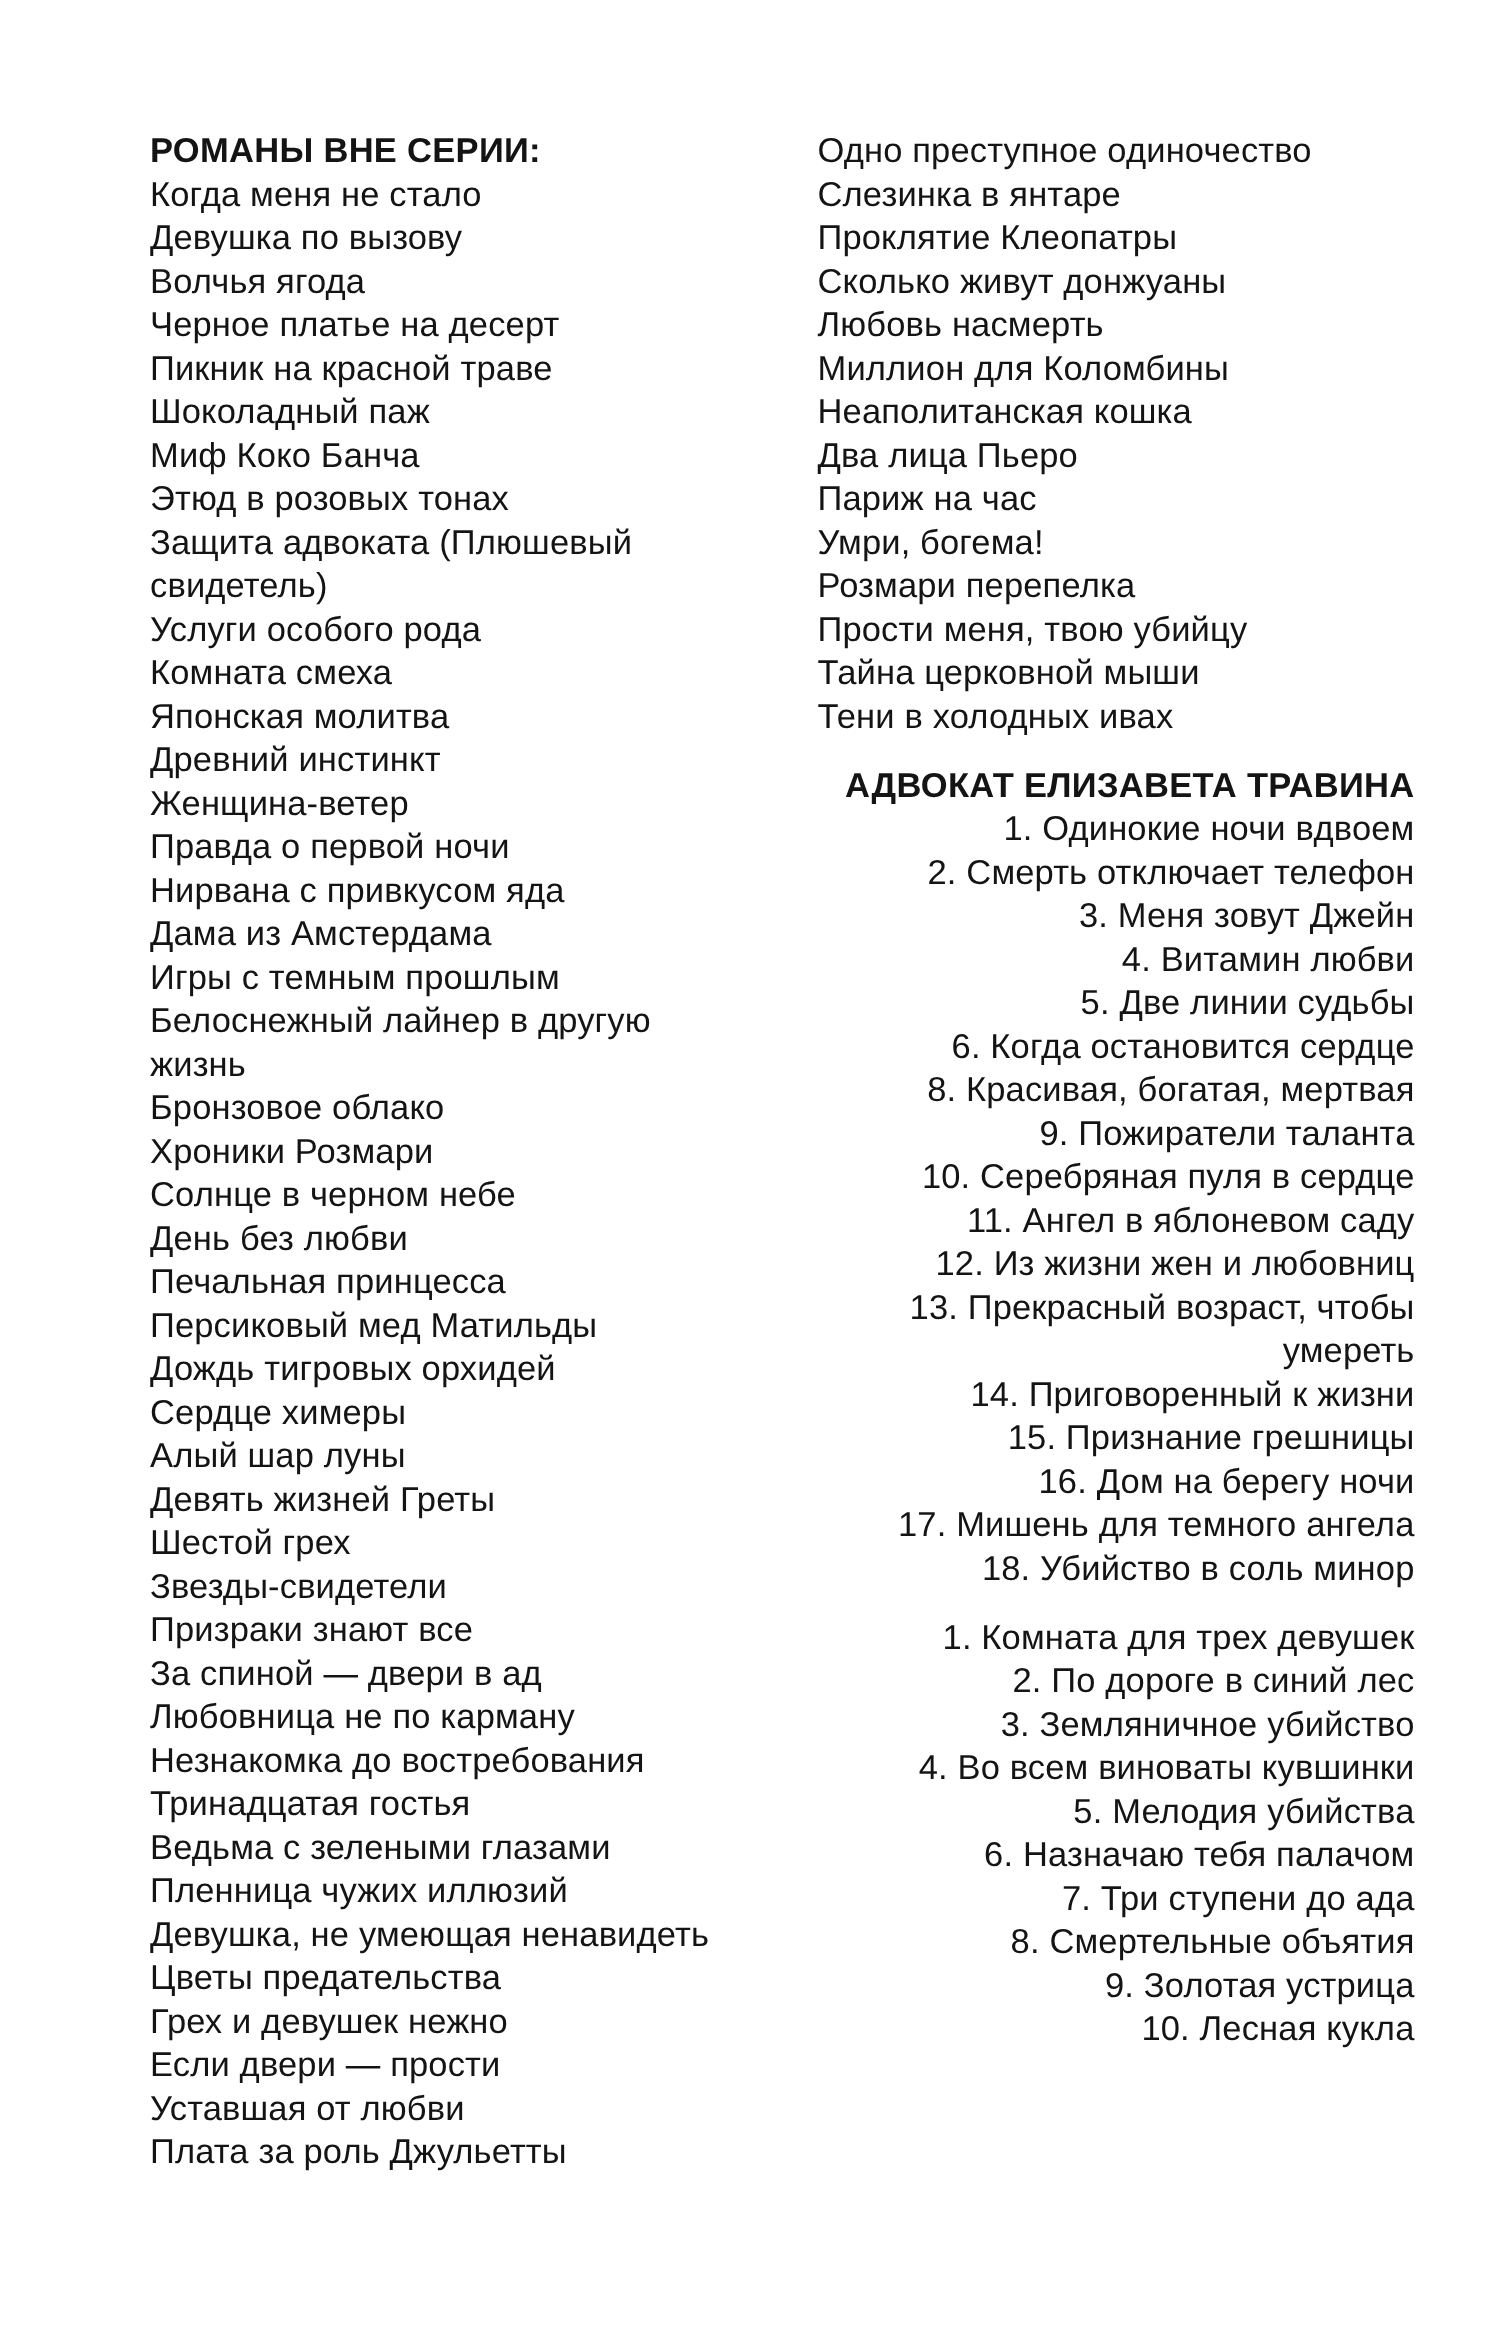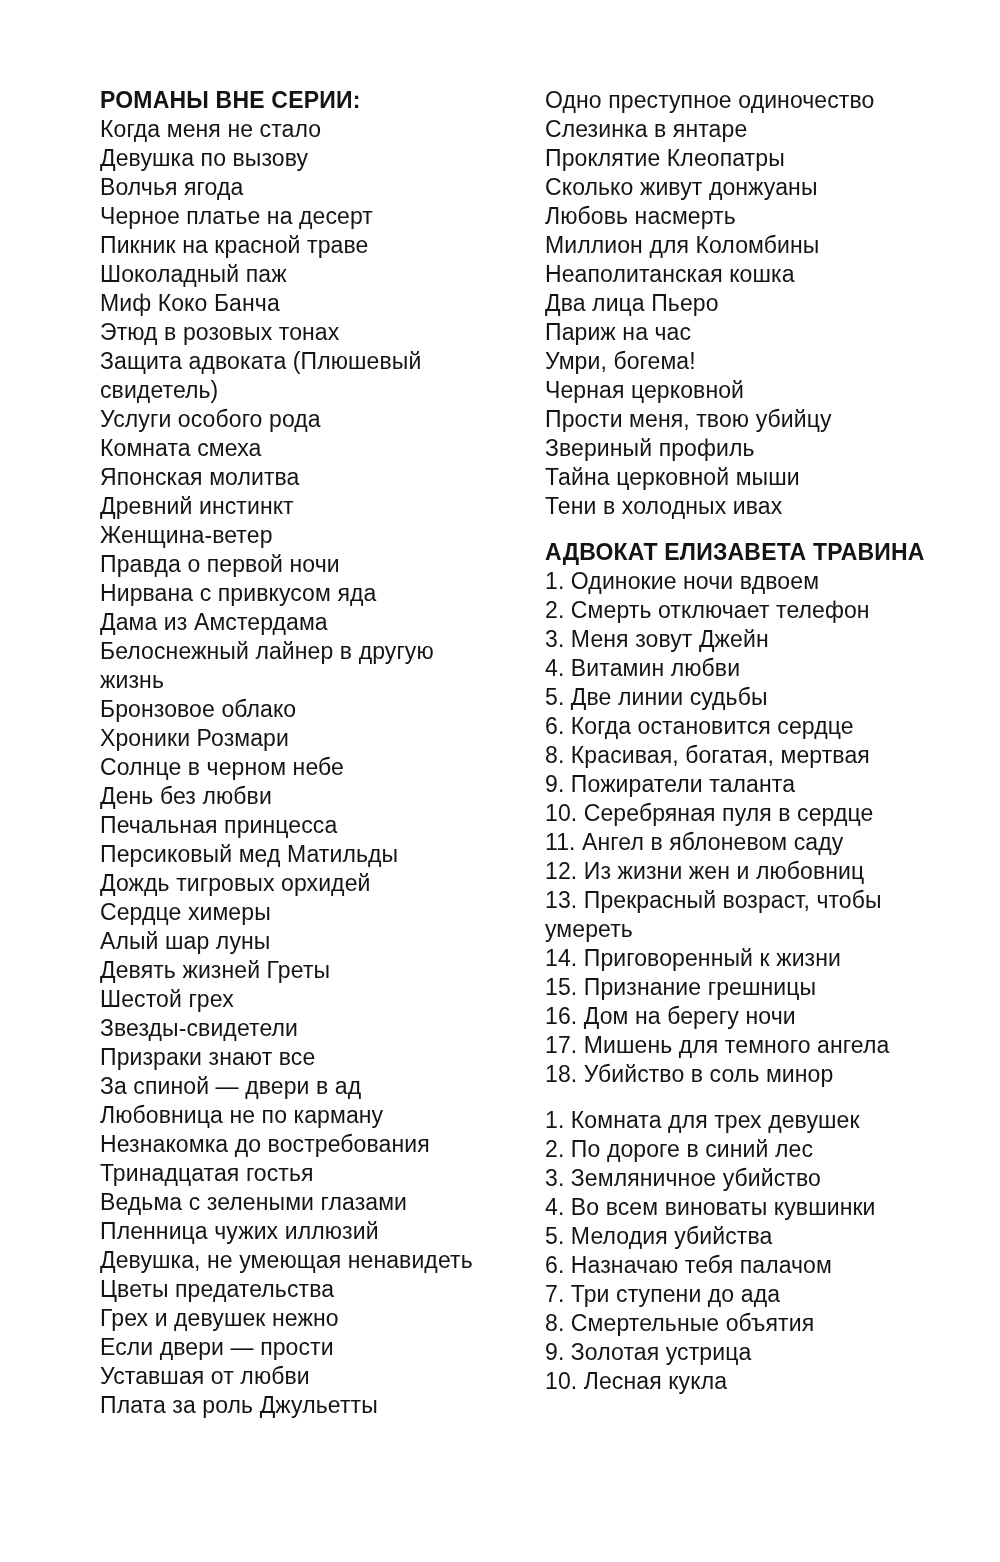--- a/index.html
+++ b/index.html
@@ -21,20 +21,21 @@
     gap: 67px;
   }
   .col {
     display: flex;
     flex-direction: column;
   }
   .col-left  { width: 378px; }
   .col-right { width: 398px; }
   .block + .block {
     margin-top: 17px;
+    text-align: right;
   }
   .section-header {
     font-weight: bold;
     font-size: 23px;
     line-height: 29px;
     letter-spacing: 0.2px;
   }
   .item {
     font-size: 23px;
     line-height: 29px;
@@ -58,20 +59,21 @@
         <div class="item">Этюд в розовых тонах</div>
         <div class="item">Защита адвоката (Плюшевый свидетель)</div>
         <div class="item">Услуги особого рода</div>
         <div class="item">Комната смеха</div>
         <div class="item">Японская молитва</div>
         <div class="item">Древний инстинкт</div>
         <div class="item">Женщина-ветер</div>
         <div class="item">Правда о первой ночи</div>
         <div class="item">Нирвана с привкусом яда</div>
         <div class="item">Дама из Амстердама</div>
+        <div class="item">Игры с темным прошлым</div>
         <div class="item">Белоснежный лайнер в другую жизнь</div>
         <div class="item">Бронзовое облако</div>
         <div class="item">Хроники Розмари</div>
         <div class="item">Солнце в черном небе</div>
         <div class="item">День без любви</div>
         <div class="item">Печальная принцесса</div>
         <div class="item">Персиковый мед Матильды</div>
         <div class="item">Дождь тигровых орхидей</div>
         <div class="item">Сердце химеры</div>
         <div class="item">Алый шар луны</div>
@@ -98,23 +100,22 @@
         <div class="item">Одно преступное одиночество</div>
         <div class="item">Слезинка в янтаре</div>
         <div class="item">Проклятие Клеопатры</div>
         <div class="item">Сколько живут донжуаны</div>
         <div class="item">Любовь насмерть</div>
         <div class="item">Миллион для Коломбины</div>
         <div class="item">Неаполитанская кошка</div>
         <div class="item">Два лица Пьеро</div>
         <div class="item">Париж на час</div>
         <div class="item">Умри, богема!</div>
-        <div class="item">Черная церковной</div>
+        <div class="item">Розмари перепелка</div>
         <div class="item">Прости меня, твою убийцу</div>
-        <div class="item">Звериный профиль</div>
         <div class="item">Тайна церковной мыши</div>
         <div class="item">Тени в холодных ивах</div>
       </div>
       <div class="block">
         <div class="section-header">АДВОКАТ ЕЛИЗАВЕТА ТРАВИНА</div>
         <div class="item">1. Одинокие ночи вдвоем</div>
         <div class="item">2. Смерть отключает телефон</div>
         <div class="item">3. Меня зовут Джейн</div>
         <div class="item">4. Витамин любви</div>
         <div class="item">5. Две линии судьбы</div>

